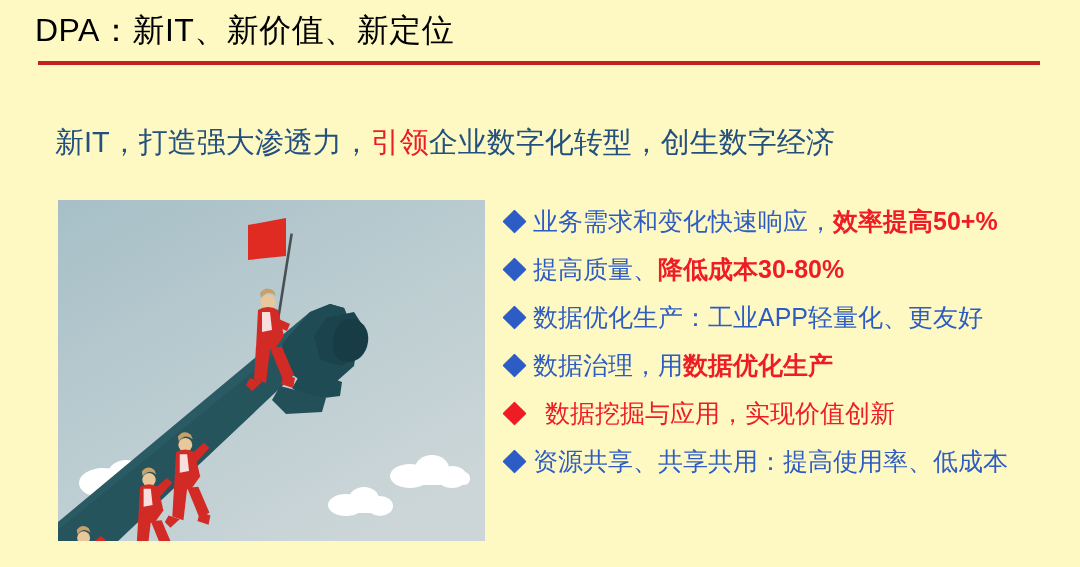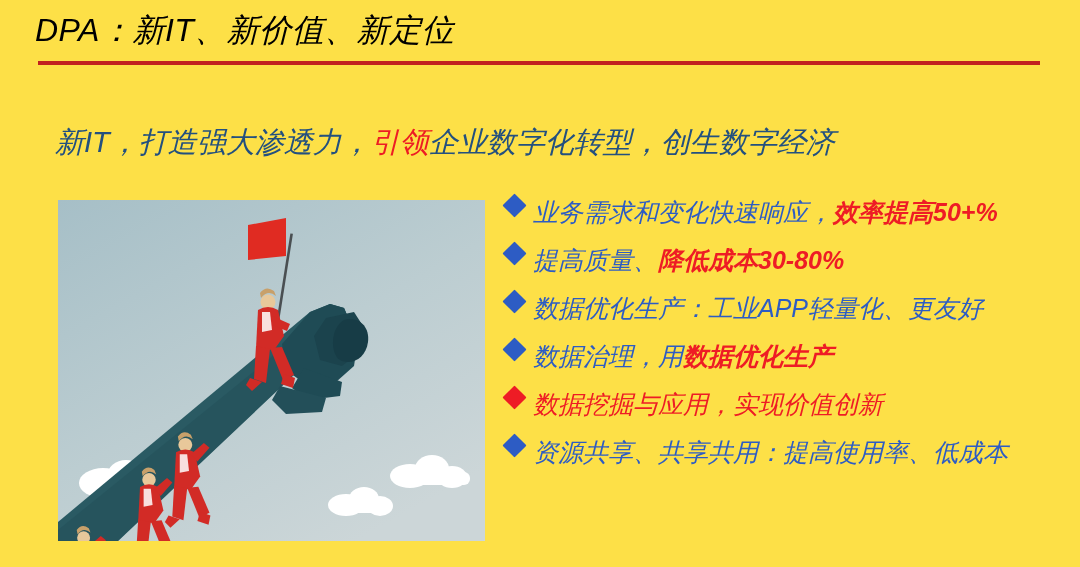--- a/index.html
+++ b/index.html
@@ -2,21 +2,21 @@
 <html><head>
 <meta charset="utf-8">
 <style>
   * { margin:0; padding:0; box-sizing:border-box; }
   html, body {
     width:1080px; height:567px;
     background:#ffffff;
     font-family:"Liberation Sans","DejaVu Sans",sans-serif;
     overflow:hidden;
   }
-  .slide { position:relative; width:1080px; height:567px; background:#fde047;font-style:italic; }
+  .slide { position:relative; width:1080px; height:567px; background:#fef9c3; }
 
   
   .slide-title {
     position:absolute; left:35px; top:8px;
     font-size:32px; line-height:44px; color:#000000;
     letter-spacing:0.5px; white-space:nowrap;
   }
   .title-rule {
     position:absolute; left:38px; top:61px;
     width:1002px; height:4px; background:#c1211f;
@@ -37,37 +37,37 @@
     overflow:hidden;
     background:linear-gradient(150deg,#a9c1c8 0%,#bdced2 45%,#ccd7d9 100%);
   }
   .illus svg { display:block; width:427px; height:341px; }
 
   
   .bullets { position:absolute; left:506px; top:197px; width:574px; }
   .bullet {
     position:relative;
     height:48px;
-    display:flex; align-items:flex-start;
+    display:flex; align-items:center;
     white-space:nowrap;
   }
   .dia {
     width:17px; height:17px;
     background:#2d5cc4;
     transform:rotate(45deg);
     flex:0 0 17px;
     margin-right:10px;
     border-radius:1px;
   }
   .bullet.red .dia { background:#ee1c25; }
   .btext {
     font-size:25px; line-height:30px;
     color:#2d5cc4; font-weight:400;
   }
-  .bullet.red .btext { color:#ee1c25; }
+  .bullet.red .btext { color:#ee1c25;margin-left:12px; }
   .btext .hl { color:#ee1c25; font-weight:700; }
 </style>
 </head>
 <body>
 
 <div class="slide">
 
   <div class="slide-title">DPA：新IT、新价值、新定位</div>
   <div class="title-rule"></div>
 

